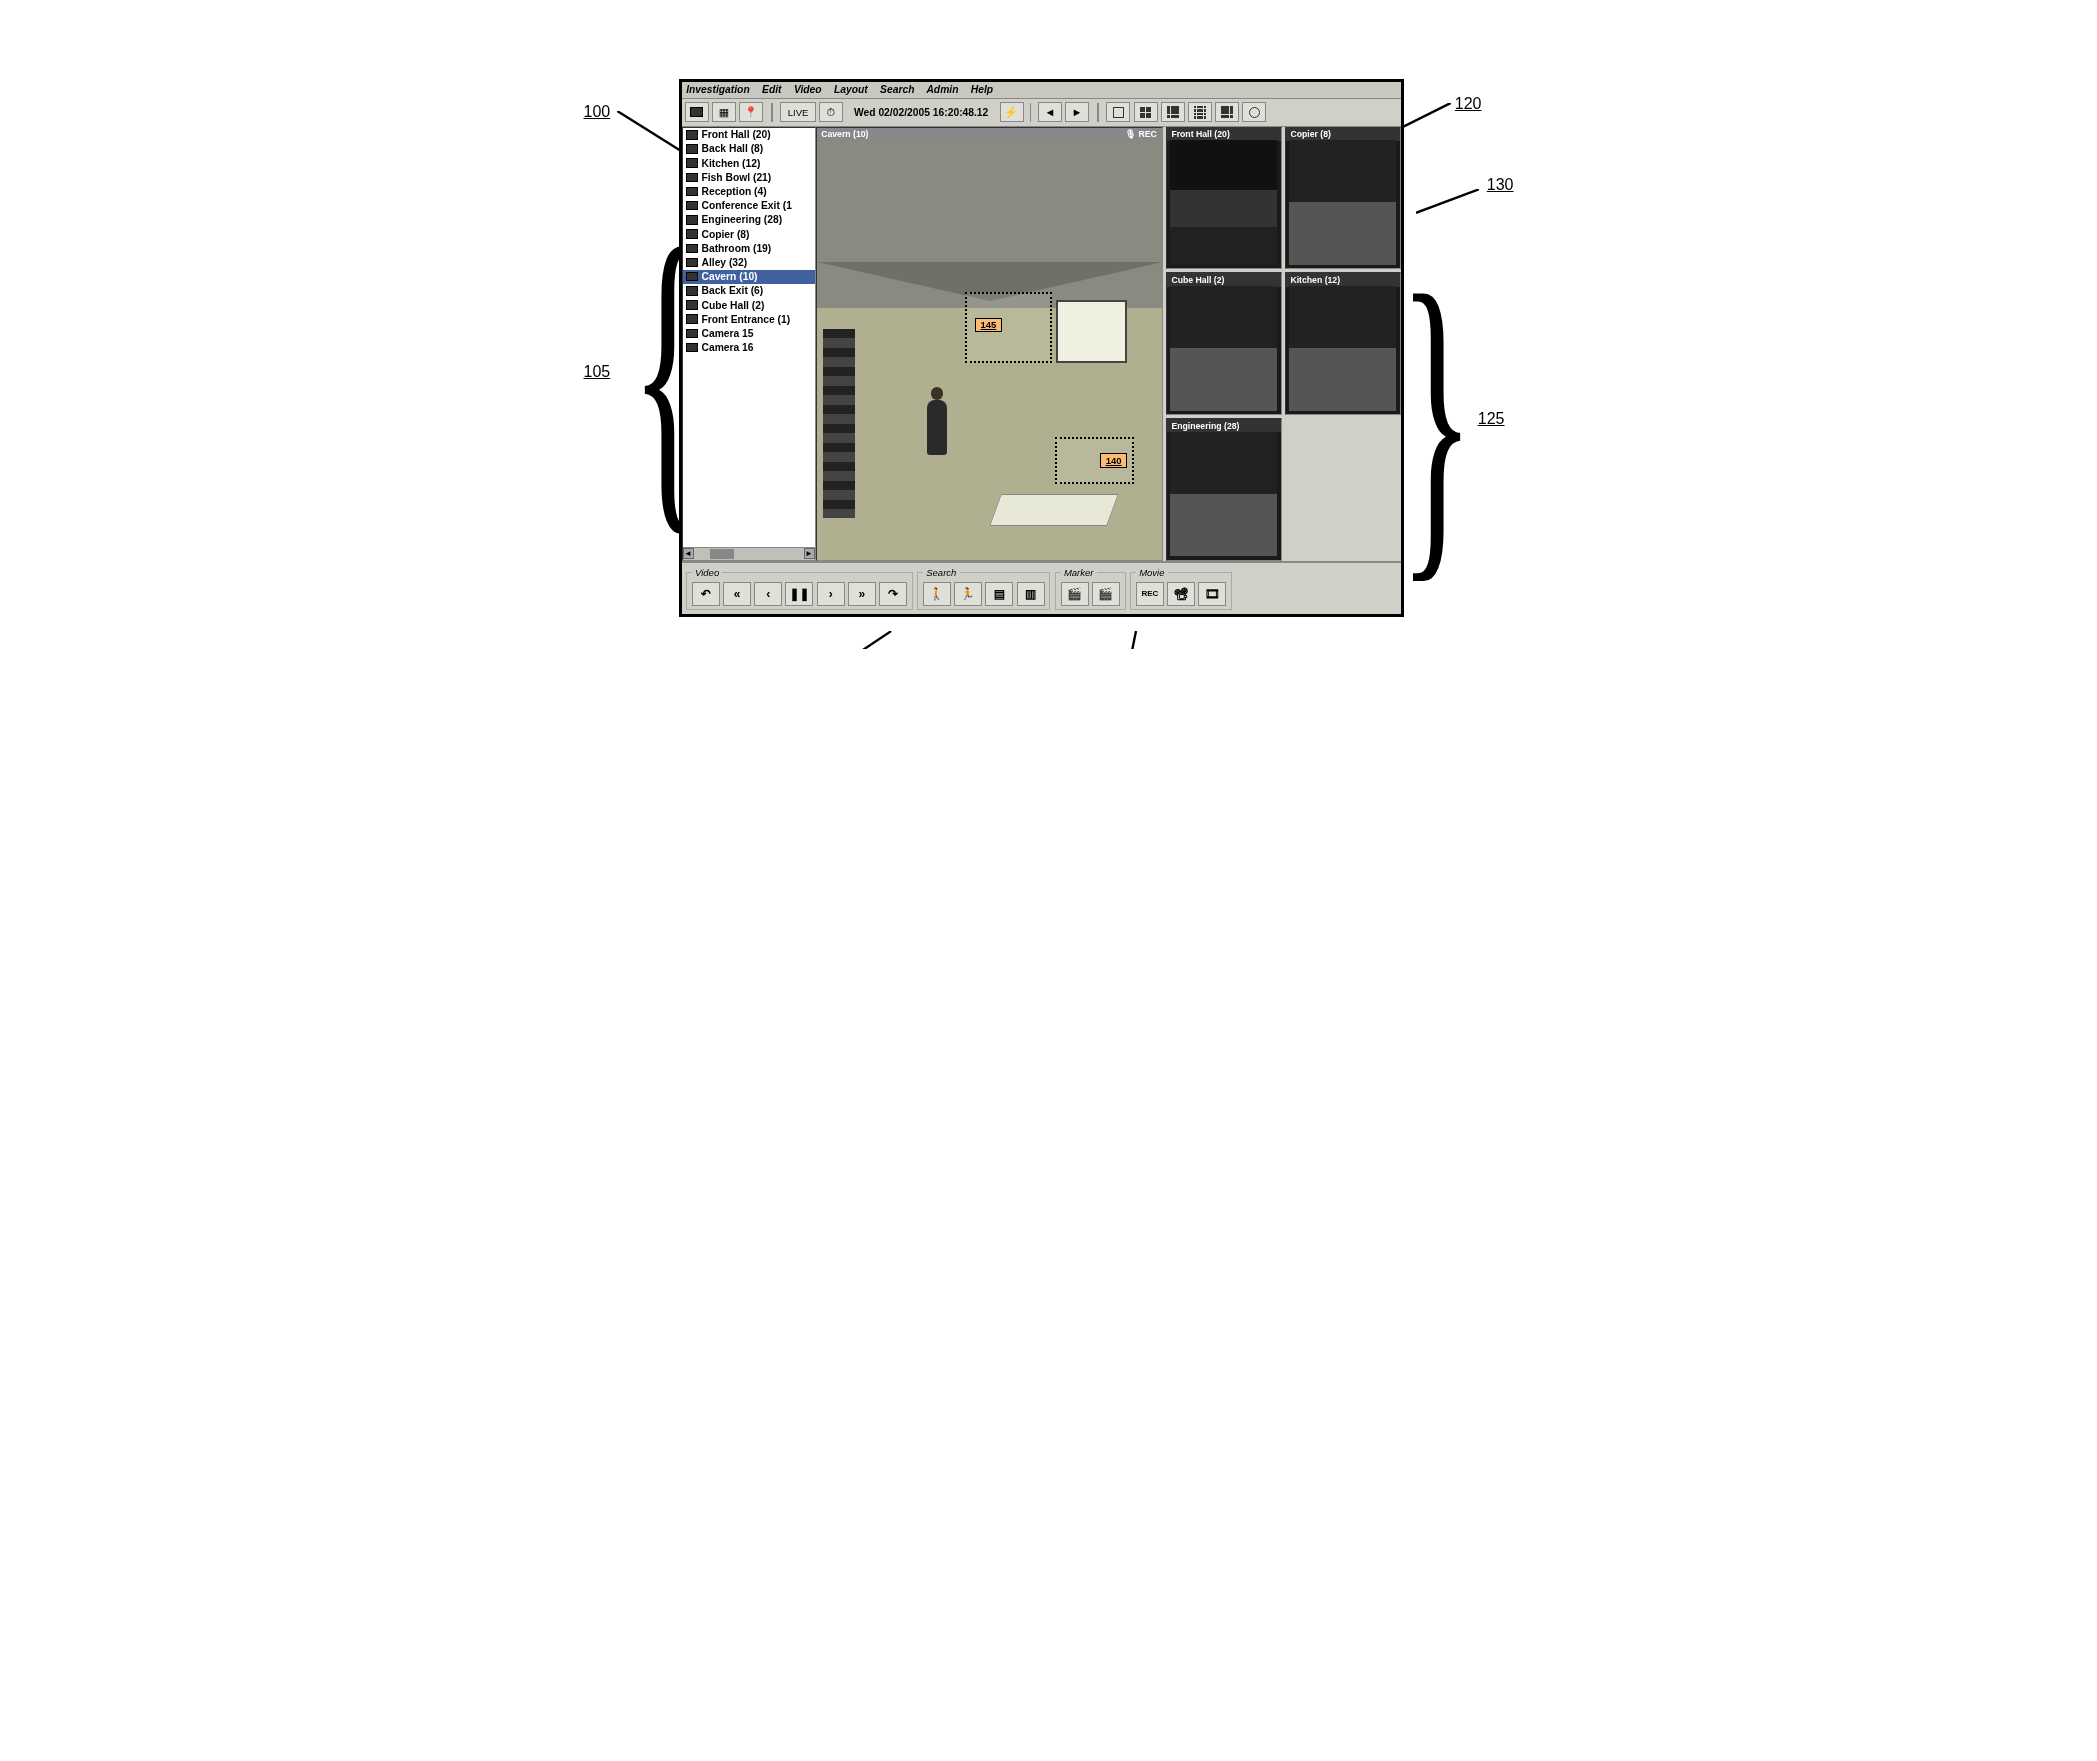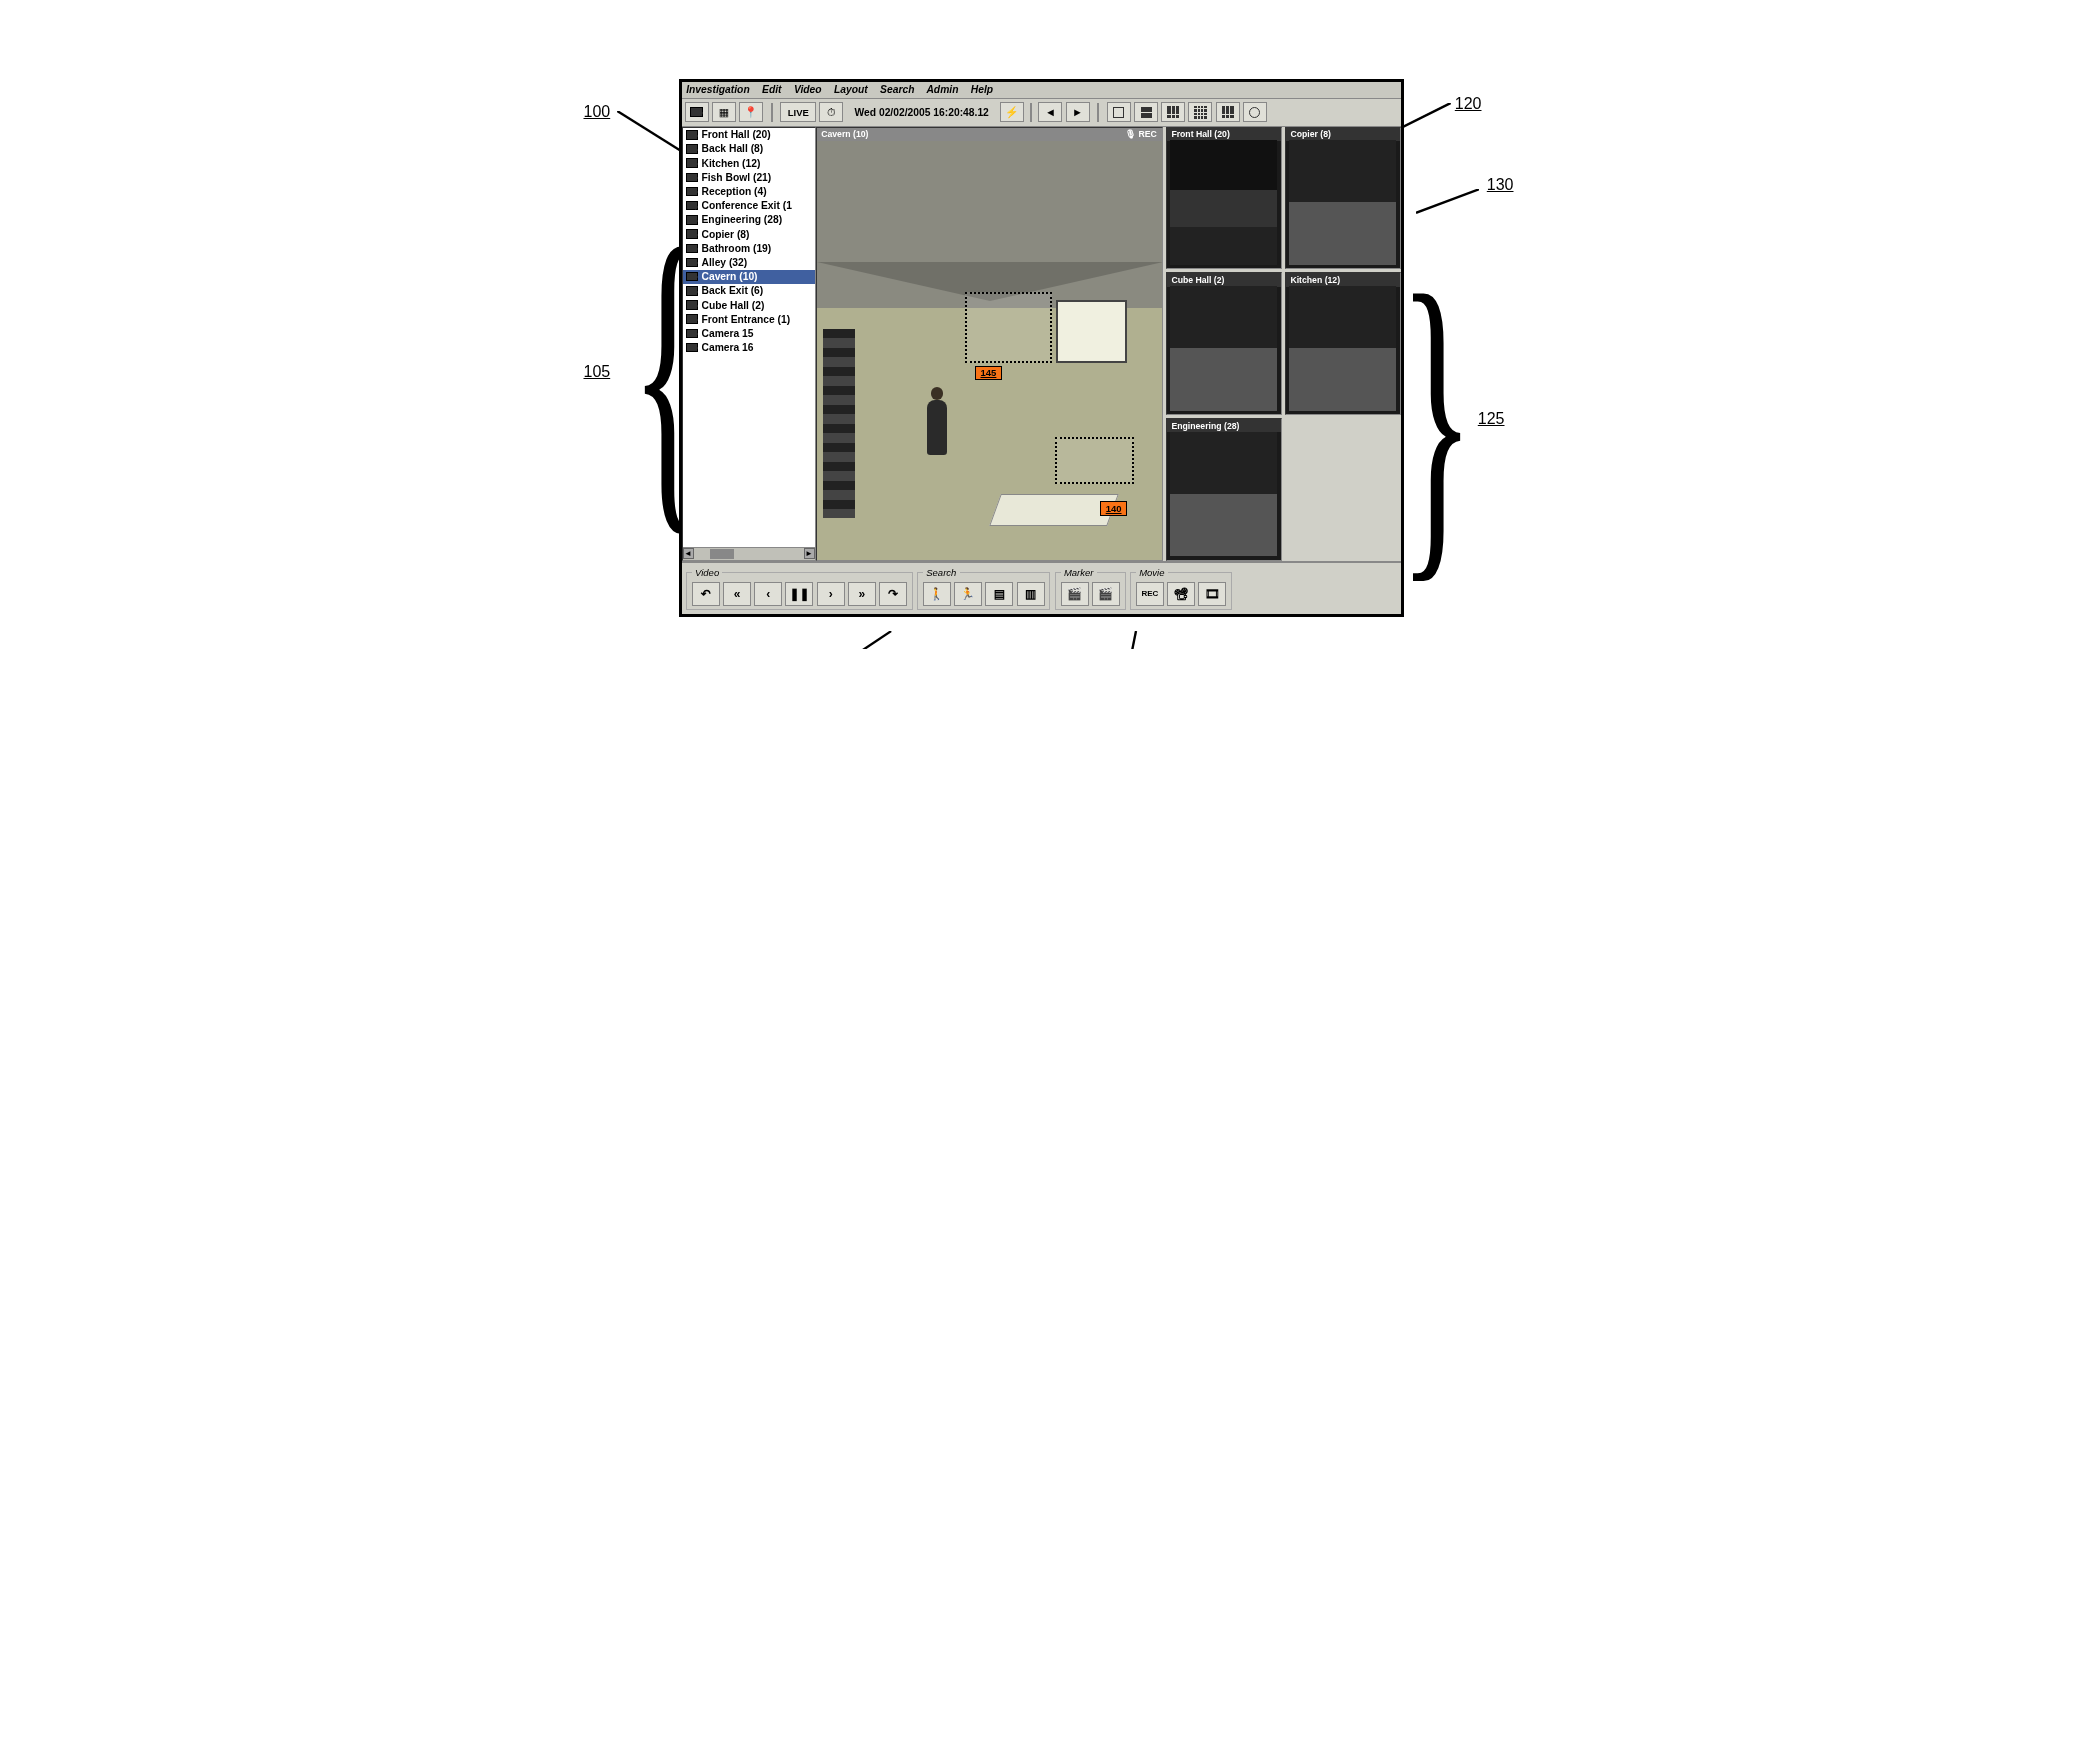--- a/index.html
+++ b/index.html
@@ -4,21 +4,21 @@
 <style>
   * { box-sizing: border-box; margin: 0; padding: 0; font-family: Arial, sans-serif; }
   body { background: #fff; padding: 32px; }
   .diagram { position: relative; width: 930px; margin: 0 auto; }
   .app-window { position: relative; border: 3.2px solid #000; background: #d0d0c8; width: 725px; margin-left: 95px; margin-top: 47px; }
   .menubar { background: #c8c8c0; border-bottom: 1.6px solid #888; padding: 2.4px 4.7px; font-size: 10.3px; font-style: italic; font-weight: bold; }
   .menubar span { margin-right: 9.5px; cursor: default; }
   .toolbar { display: flex; align-items: center; gap: 4.7px; padding: 3.2px; border-bottom: 1.6px solid #888; background: #d0d0c8; }
   .toolbar-left, .toolbar-mid, .toolbar-right { display: flex; align-items: center; gap: 3.2px; }
   .tb-btn { border: 1.6px solid #888; background: #e0e0d8; width: 24px; height: 20.5px; display: flex; align-items: center; justify-content: center; font-size: 11px; }
-  .tb-btn.wide { width: auto; padding: 0 6.3px; font-weight: bold; font-size: 9.5px; }
+  .tb-btn.wide { width: auto; padding: 0 6.3px; font-weight: normal; font-size: 9.5px; }
   .timestamp { font-size: 10.3px; font-weight: bold; padding: 0 8px; }
   .sep { width: 1.6px; height: 19px; background: #888; margin: 0 3.2px; }
   .main-area { display: flex; height: 434px; }
   .sidebar { width: 134px; background: #fff; border: 1.6px inset #888; overflow: hidden; display: flex; flex-direction: column; }
   .camera-list { flex: 1; overflow: auto; }
   .camera-item { display: flex; align-items: center; gap: 3.2px; padding: 1.6px 3.2px; font-size: 10.3px; font-weight: bold; white-space: nowrap; }
   .camera-item.selected { background: #4060a0; color: #fff; }
   .cam-icon { width: 12.6px; height: 9.5px; background: #333; border: 0.8px solid #000; position: relative; flex: 0 0 auto; }
   .cam-icon::after { content:""; position:absolute; right:-4px; top:1.6px; border:3.2px solid transparent; border-left-color:#333; }
   .sidebar-scroll { height: 12.6px; background: #c0c0b8; border-top: 0.8px solid #888; display:flex; align-items:center; }
@@ -30,21 +30,21 @@
   .video-frame { flex: 1; background: #666; position: relative; overflow:hidden; }
   .room-floor { position:absolute; left:0; right:0; bottom:0; height:60%; background:#b0b090; }
   .room-ceiling { position:absolute; left:0; right:0; top:0; height:40%; background:#8a8a80; }
   .room-roof { position:absolute; left:0; right:0; top:29%; height:0; border-left:173px solid transparent; border-right:173px solid transparent; border-top:39px solid #707068;}
   .person { position:absolute; left:32%; bottom:25%; width:20.5px; height:55px; background:#2a2a2a; border-radius:8px 8px 3.2px 3.2px; }
   .person::before{content:"";position:absolute;left:4px;top:-12.6px;width:12.6px;height:12.6px;background:#3a3024;border-radius:50%;}
   .shelf { position:absolute; left:2%; bottom:10%; width:32px; height:189px; background:repeating-linear-gradient(#222 0 9.5px,#444 9.5px 19px);}
   .table { position:absolute; right:14%; bottom:8%; width:118px; height:32px; background:#e8e8d8; border:0.8px solid #888; transform:skewX(-20deg);}
   .whiteboard { position:absolute; right:10%; top:38%; width:71px; height:63px; background:#f0f0e0; border:2.4px solid #444;}
   .dotted-box { position:absolute; border:2.4px dotted #000; background:rgba(255,255,255,0.1);}
-  .dotted-box .lbl{ background:#f97316; border:0.8px solid #000; padding:0.8px 4.7px; font-weight:bold; font-size:9.5px; text-decoration:underline; position:absolute;margin-top:48px;}
+  .dotted-box .lbl{ background:#fdba74; border:0.8px solid #000; padding:0.8px 4.7px; font-weight:bold; font-size:9.5px; text-decoration:underline; position:absolute;}
   #box145{ left:43%; top:36%; width:87px; height:71px;}
   #box145 .lbl{ left:8px; top:24px;}
   #box140{ right:8%; bottom:18%; width:79px; height:47px;}
   #box140 .lbl{ right:4.7px; top:14px;}
   .thumb-grid { flex:1; display:grid; grid-template-columns:1fr 1fr; grid-template-rows:1fr 1fr 1fr; gap:3.2px; }
   .thumb { background:#1a1a1a; border:1.6px inset #888; position:relative; overflow:hidden;}
   .thumb .pane-title{ position:absolute; top:0; left:0; right:0; background:#333;}
   .thumb-scene{ position:absolute; inset:12.6px 3.2px 3.2px 3.2px; }
   .thumb-scene.hall{ background:linear-gradient(#111 40%, #333 40% 70%, #222 70%);}
   .thumb-scene.room{ background:linear-gradient(#222 50%, #555 50%);}

